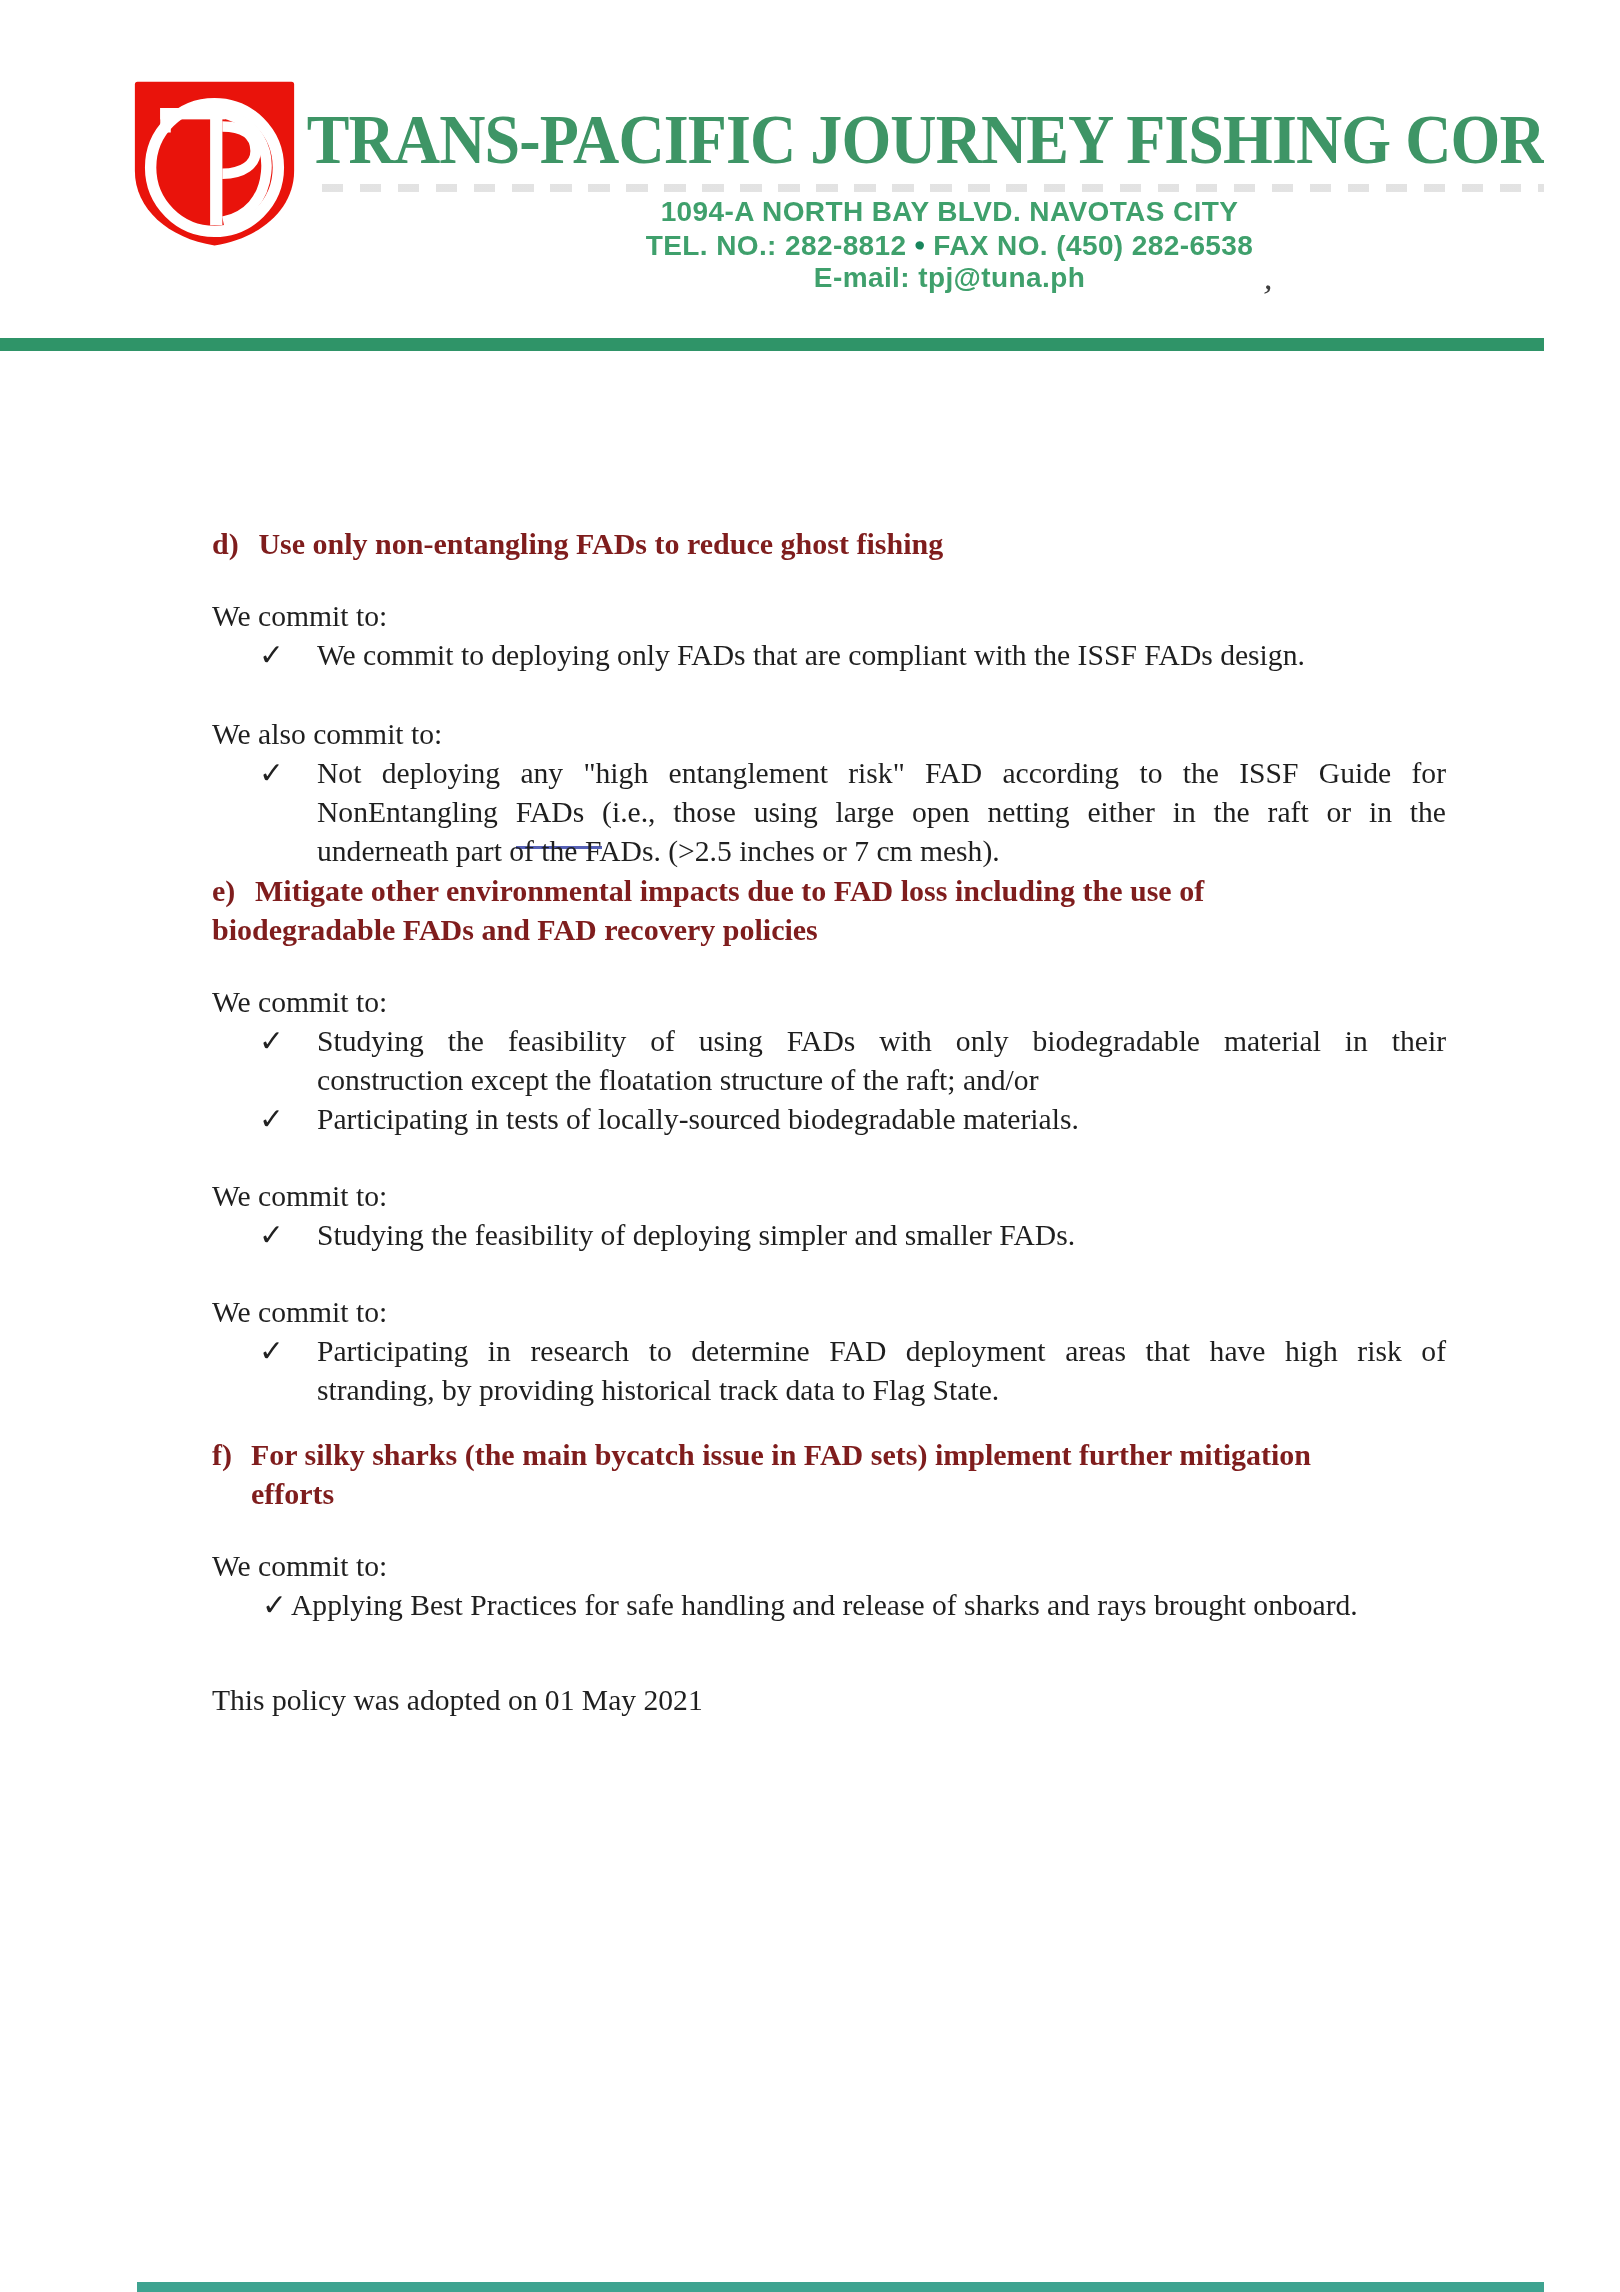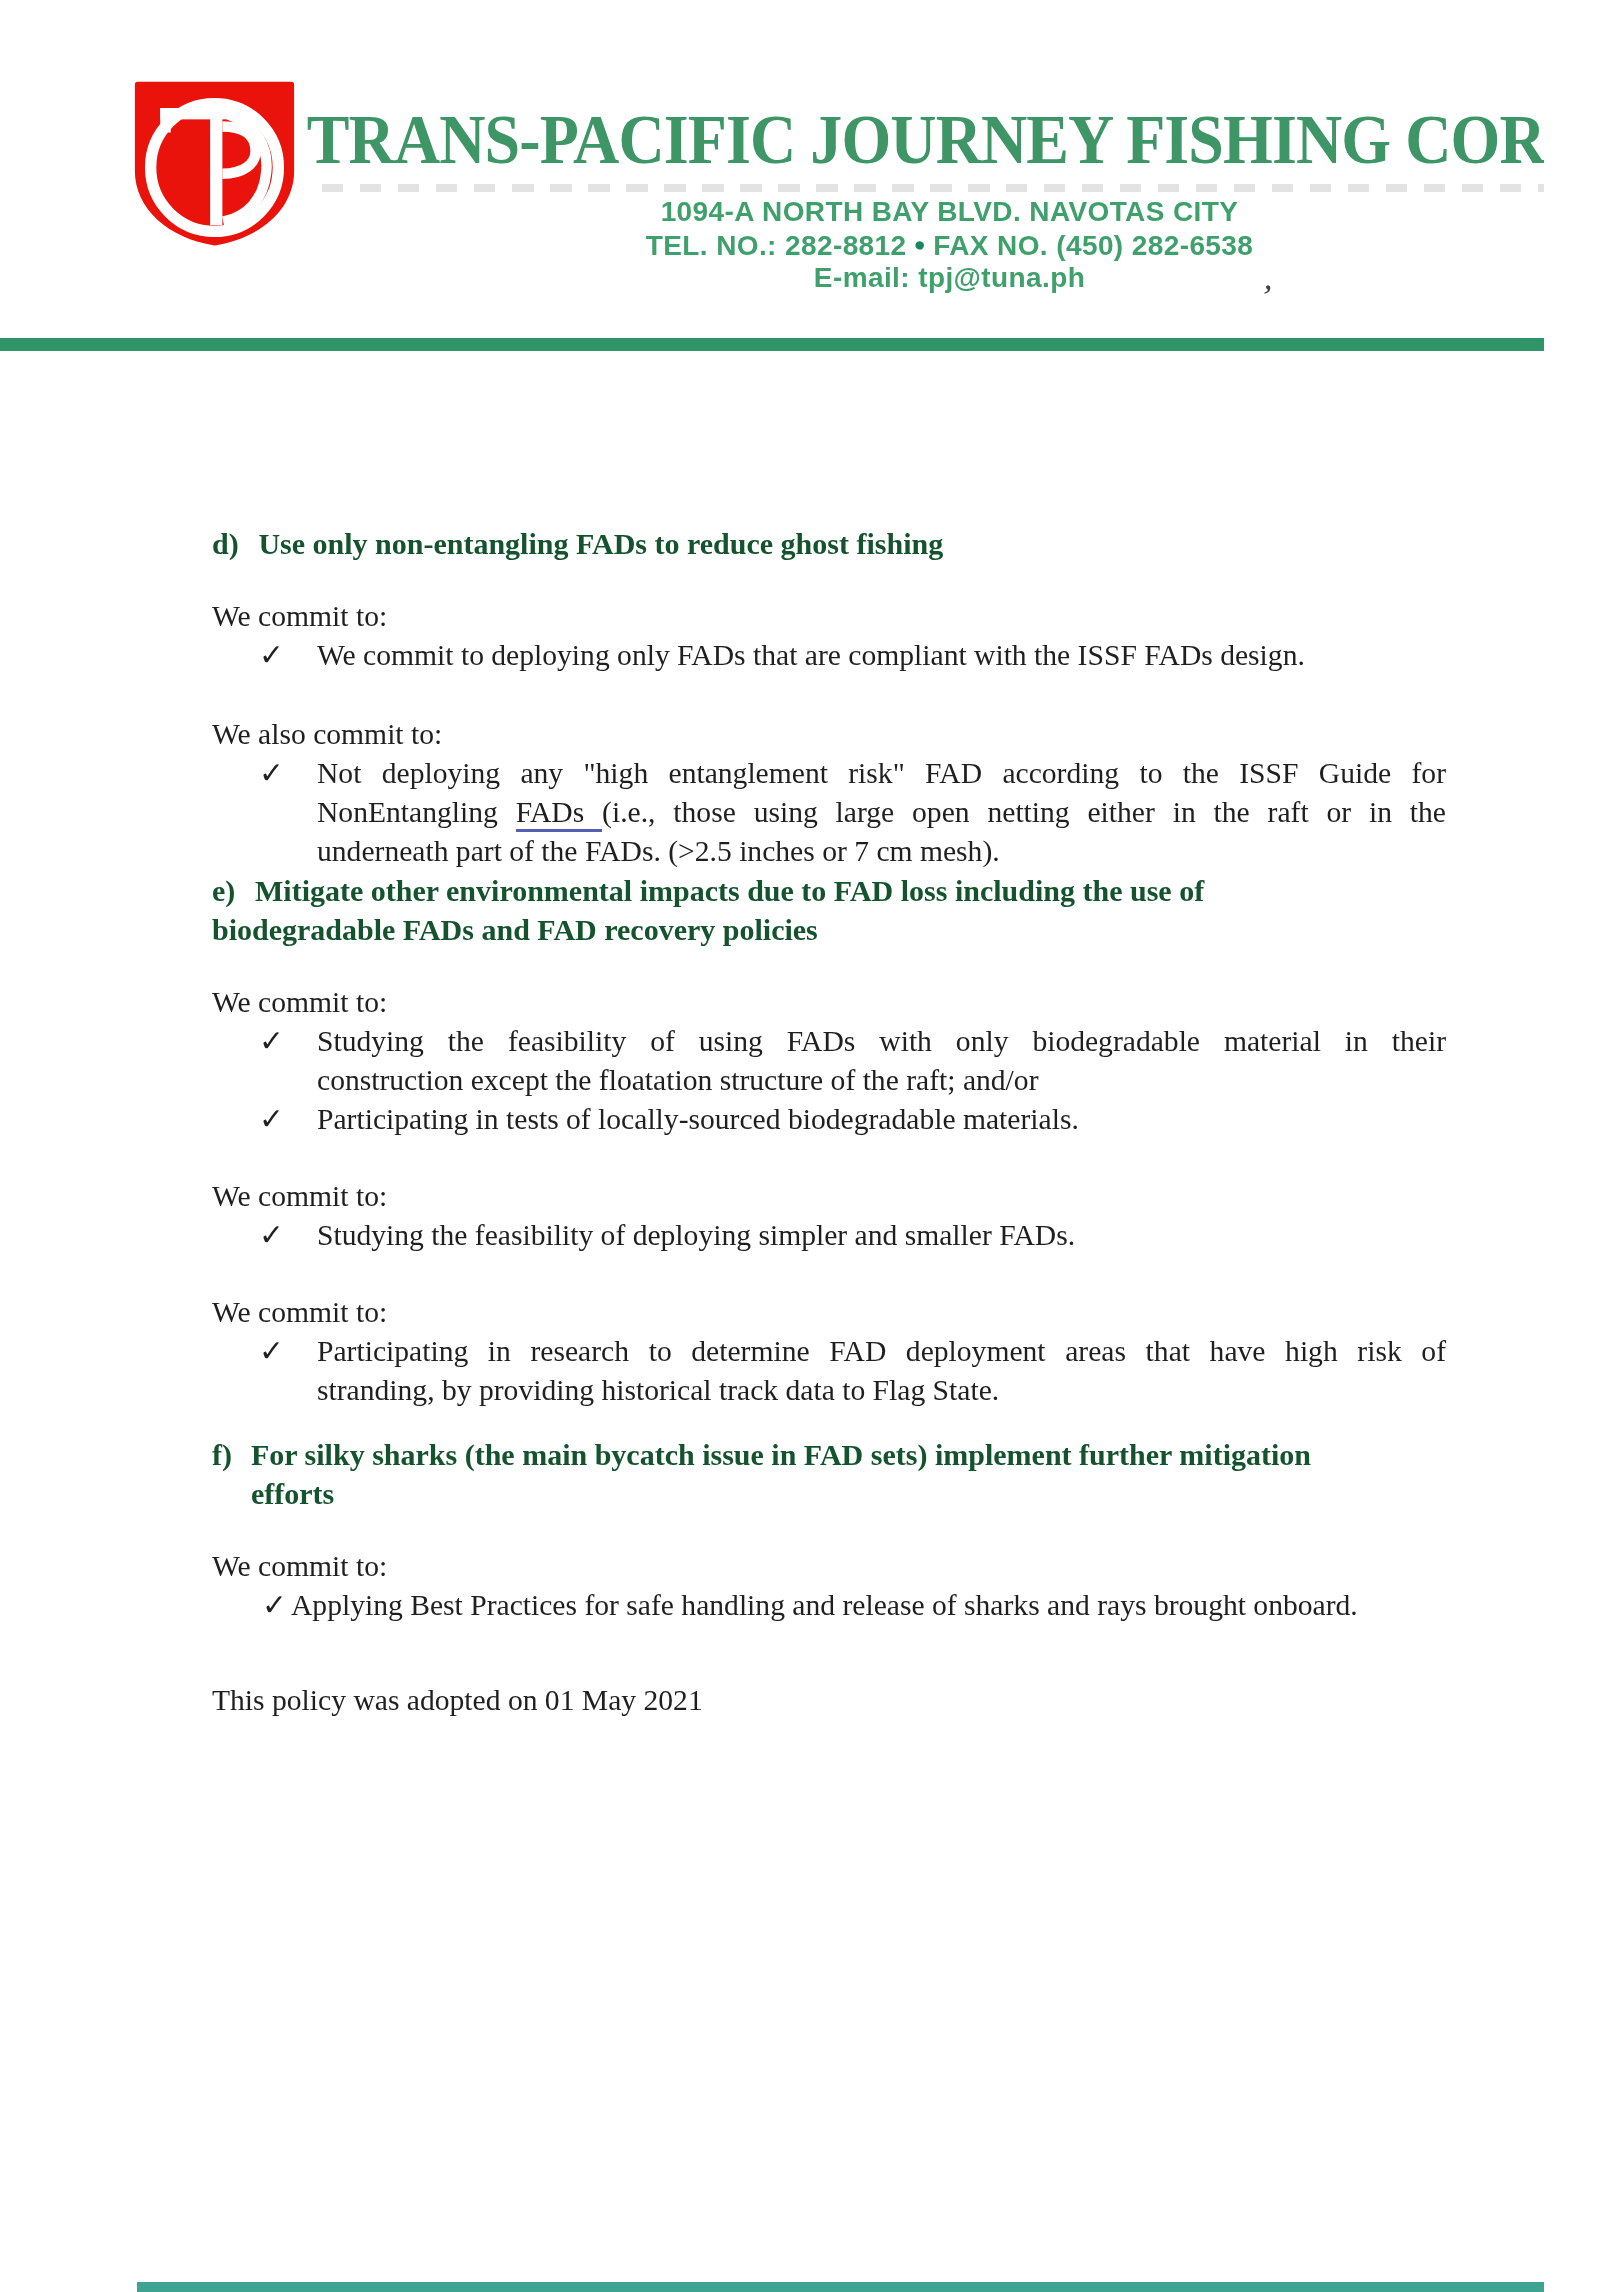--- a/index.html
+++ b/index.html
@@ -25,35 +25,35 @@
     font-family:"Liberation Sans", sans-serif; font-size:28px; line-height:32px;
     color:#3fa06c; letter-spacing:0.4px; font-weight:bold;
   }
   .tel-dot { display:inline-block; font-size:19.7px; vertical-align:3.6px; color:#18855c; padding:0 7.2px; }
   .stray-mark { position:absolute; left:1261px; top:278px; font-size:34px; color:#3f3f3f; transform:rotate(8deg); }
   .green-bar { position:absolute; left:0; top:338px; width:1574px; height:12.5px; background:#2f9468; }
   .footer-bar { position:absolute; left:137px; right:0; bottom:0; height:10.7px; background:#3ea390; }
 
   
   .body-col { position:absolute; left:212px; top:524px; width:1234px; font-size:29.6px; line-height:39px; }
-  .sec-heading { font-weight:bold; font-size:30px; color:#14532d; }
+  .sec-heading { font-weight:bold; font-size:30px; color:#7f1d1d; }
   .sec-heading .lbl { margin-right:19.7px; }
   .hang { position:relative; padding-left:39px; }
   .hang .lbl { position:absolute; left:0; top:0; }
   .intro { color:#1f1f1f; }
   .bullet { display:flex; }
   .bullet .check-col {
     width:58px; margin-left:47px; flex:0 0 auto;
     font-family:"DejaVu Sans", sans-serif; font-size:29.6px; color:#222222;
   }
   .bullet.tight .check-col { width:29px; margin-left:50px; }
   .bullet .b-text { flex:1 1 auto; }
   .b-line { text-align:left; }
   .b-line.jl { text-align:justify; text-align-last:justify; }
-  .ul-link { border-bottom:3.6px solid #5560b5; padding-bottom:1px; }
+  .ul-link { border-bottom:3.6px solid #5560b5; padding-bottom:18px; }
   .adopted { font-size:29.6px; color:#1f1f1f; }
 </style>
 </head>
 <body>
 
 <div class="page">
 
   <div>
     <svg class="logo" viewBox="0 0 200 200" aria-hidden="true">
       <path d="M12 6 H188 Q191 6 191 9 V108 C191 151 153 185 100 193 C47 185 9 151 9 108 V9 Q9 6 12 6 Z" fill="#e9130b"></path>

